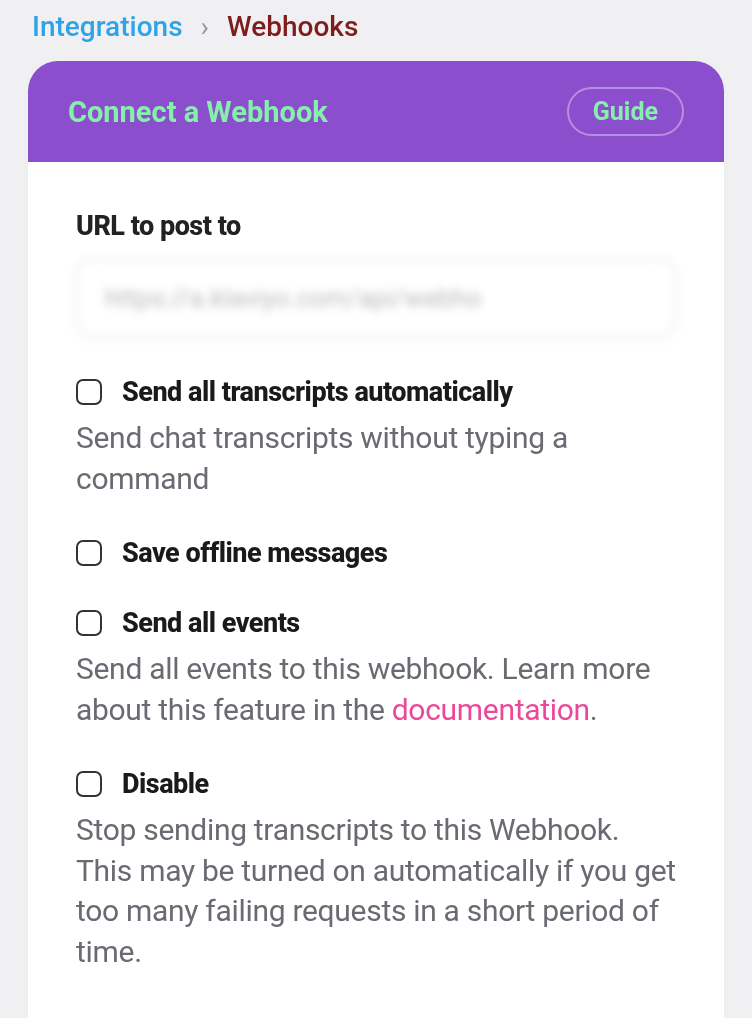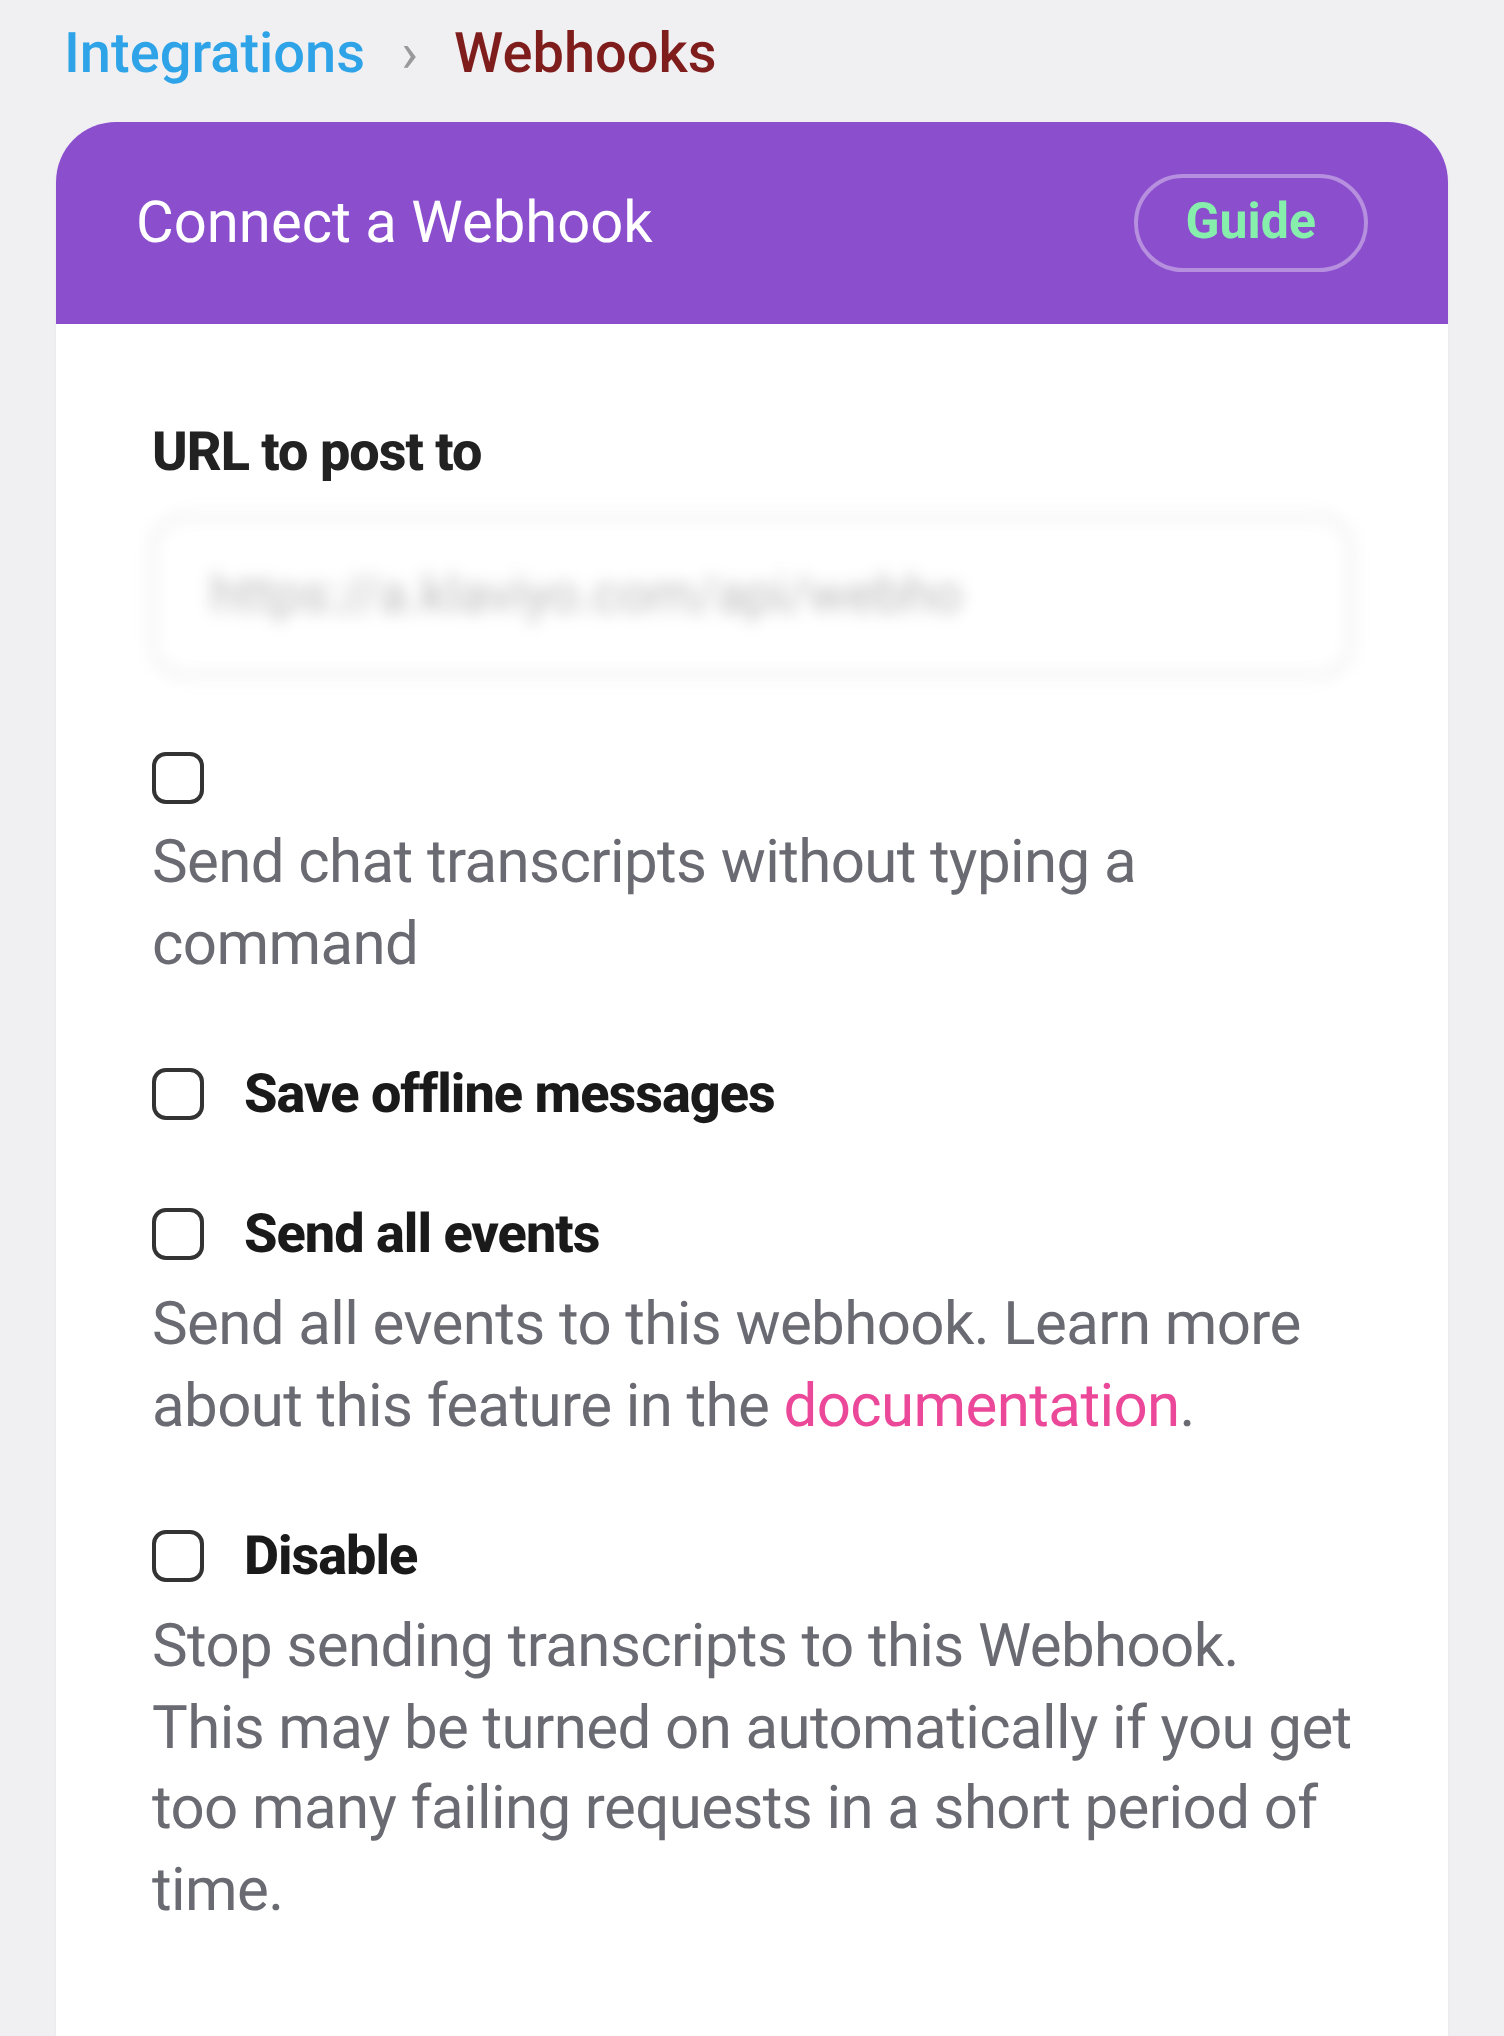--- a/index.html
+++ b/index.html
@@ -41,23 +41,23 @@
       box-shadow: 0 1px 2px rgba(0,0,0,0.04);
     }
     .card-header {
       background: #8b4fce;
       display: flex;
       justify-content: space-between;
       align-items: center;
       padding: 26px 40px;
     }
     .card-title {
-      color: #ffffff;
+      color: #86efac;
       font-size: 29px;
-      font-weight: 400;
+      font-weight: 700;
     }
     .guide-button {
       color: #86efac;
       border: 2px solid #b68fdf;
       background: transparent;
       border-radius: 999px;
       padding: 8px 24px;
       font-size: 25px;
       font-weight: 700;
       cursor: pointer;
@@ -145,20 +145,21 @@
   </div>
 
   <div class="card-body">
 
     <div class="field-label">URL to post to</div>
     <input type="text" class="url-input" value="https://a.klaviyo.com/api/webho" style="">
 
     <div class="option">
       <div class="option-header">
         <div class="checkbox"></div>
+        <div class="option-title">Send all transcripts automatically</div>
       </div>
       <div class="option-desc">Send chat transcripts without typing a command</div>
     </div>
 
     <div class="option">
       <div class="option-header">
         <div class="checkbox"></div>
         <div class="option-title">Save offline messages</div>
       </div>
     </div>

